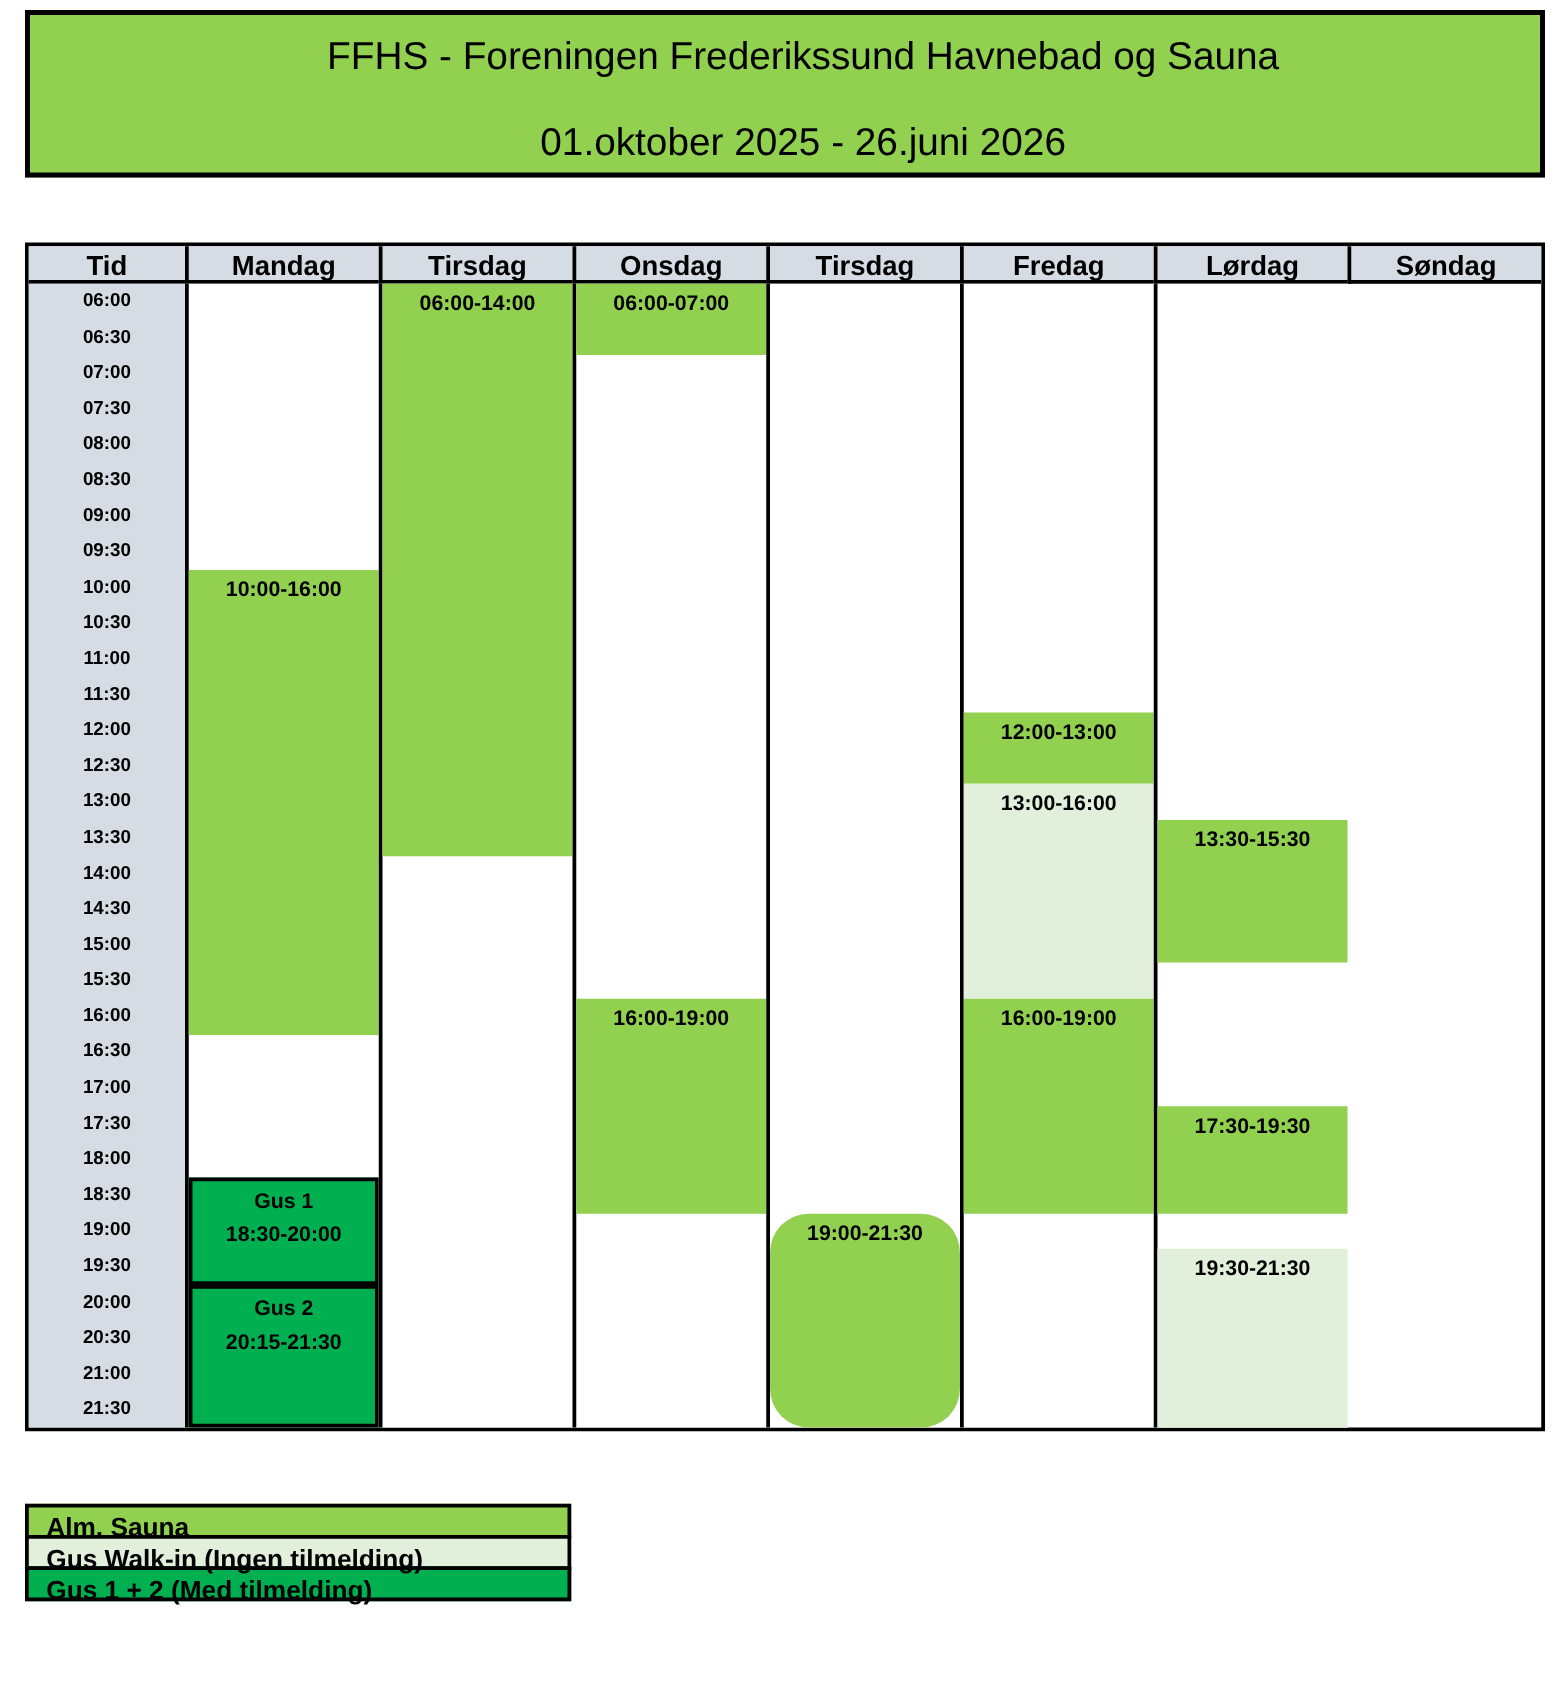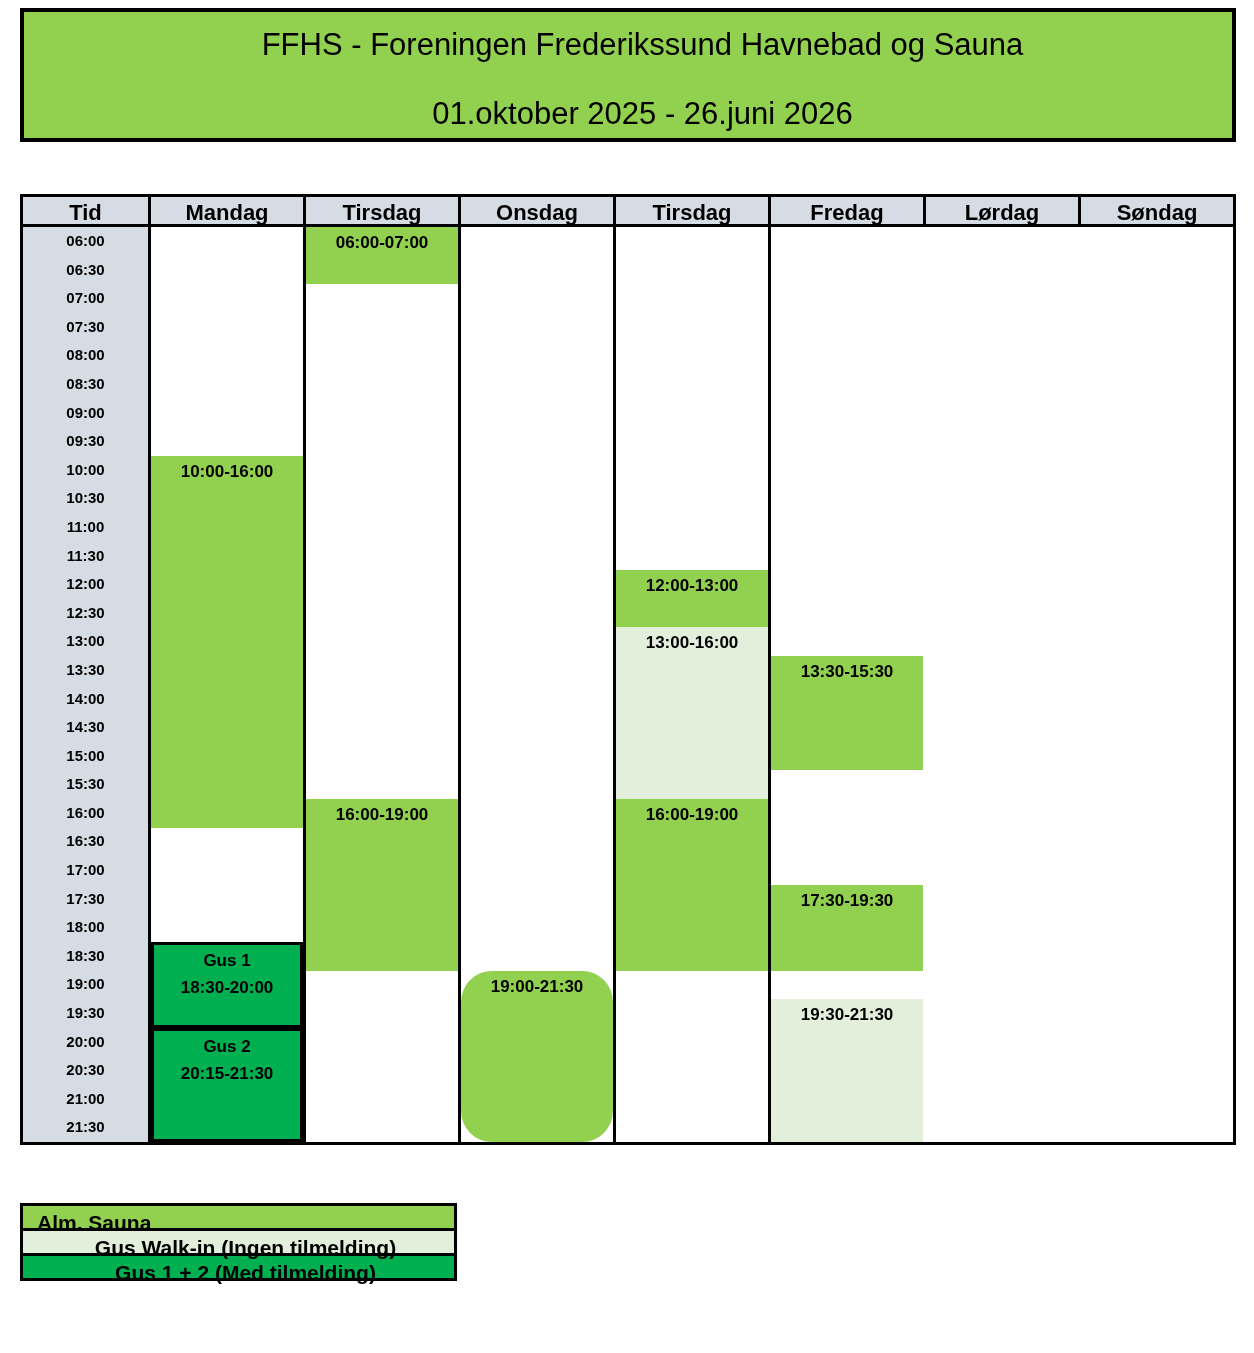--- a/index.html
+++ b/index.html
@@ -54,21 +54,21 @@
   .b-walkin{ background:var(--c-walkin); }
   .b-gus{ background:var(--c-gus); border:3px solid var(--c-border); }
 
   
   #legend{ position:absolute; left:20px; top:1203px; width:437px; }
   .legend-row{
     height:28px; box-sizing:border-box; border:3px solid var(--c-border);
     font-weight:700; font-size:21px; line-height:33px; padding-left:14px;
     background:#fff;
   }
-  .legend-row + .legend-row{ margin-top:-3px;text-align:center; }
+  .legend-row + .legend-row{ margin-top:-3px; }
   .lg-alm{ background:var(--c-alm); }
   .lg-walkin{ background:var(--c-walkin); }
   .lg-gus{ background:var(--c-gus); }
 </style>
 </head>
 <body>
 
 <div id="title-banner">
   <div class="title-line first">FFHS - Foreningen Frederikssund Havnebad og Sauna</div>
   <div class="title-line second">01.oktober 2025 - 26.juni 2026</div>
@@ -125,20 +125,25 @@
       <div class="block b-gus" style="top: 715px; height: 85.8px;">
         <div>Gus 1</div>
         <div>18:30-20:00</div>
       </div>
       <div class="block b-gus" style="top: 800.8px; height: 114.4px;">
         <div>Gus 2</div>
         <div>20:15-21:30</div>
       </div>
     </div>
     <div class="daycol">
+      <div class="block b-alm" style="top: 0px; height: 457.6px;">
+        <div>06:00-14:00</div>
+      </div>
+    </div>
+    <div class="daycol">
       <div class="block b-alm" style="top: 0px; height: 57.2px;">
         <div>06:00-07:00</div>
       </div>
       <div class="block b-alm" style="top: 572px; height: 171.6px;">
         <div>16:00-19:00</div>
       </div>
     </div>
     <div class="daycol">
       <div class="block b-alm" style="top: 743.6px; height: 171.6px; border-radius: 31px;">
         <div>19:00-21:30</div>

